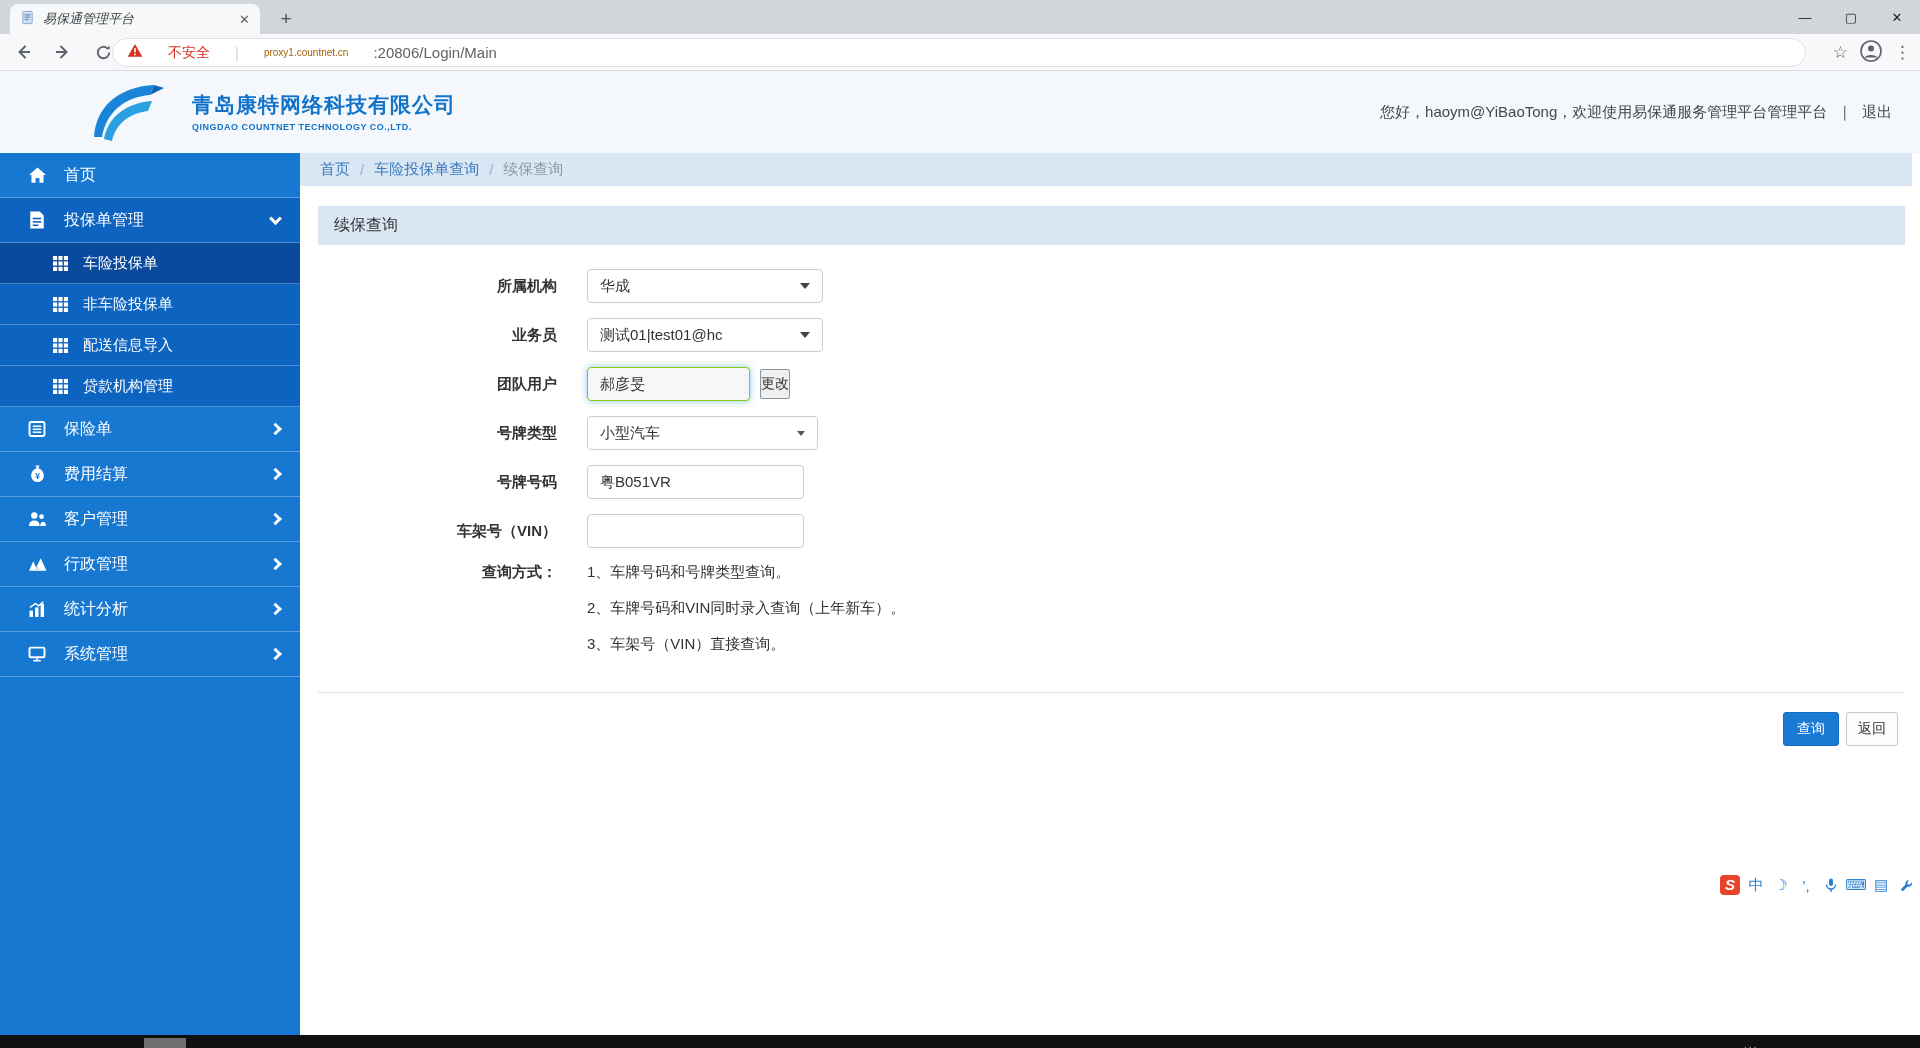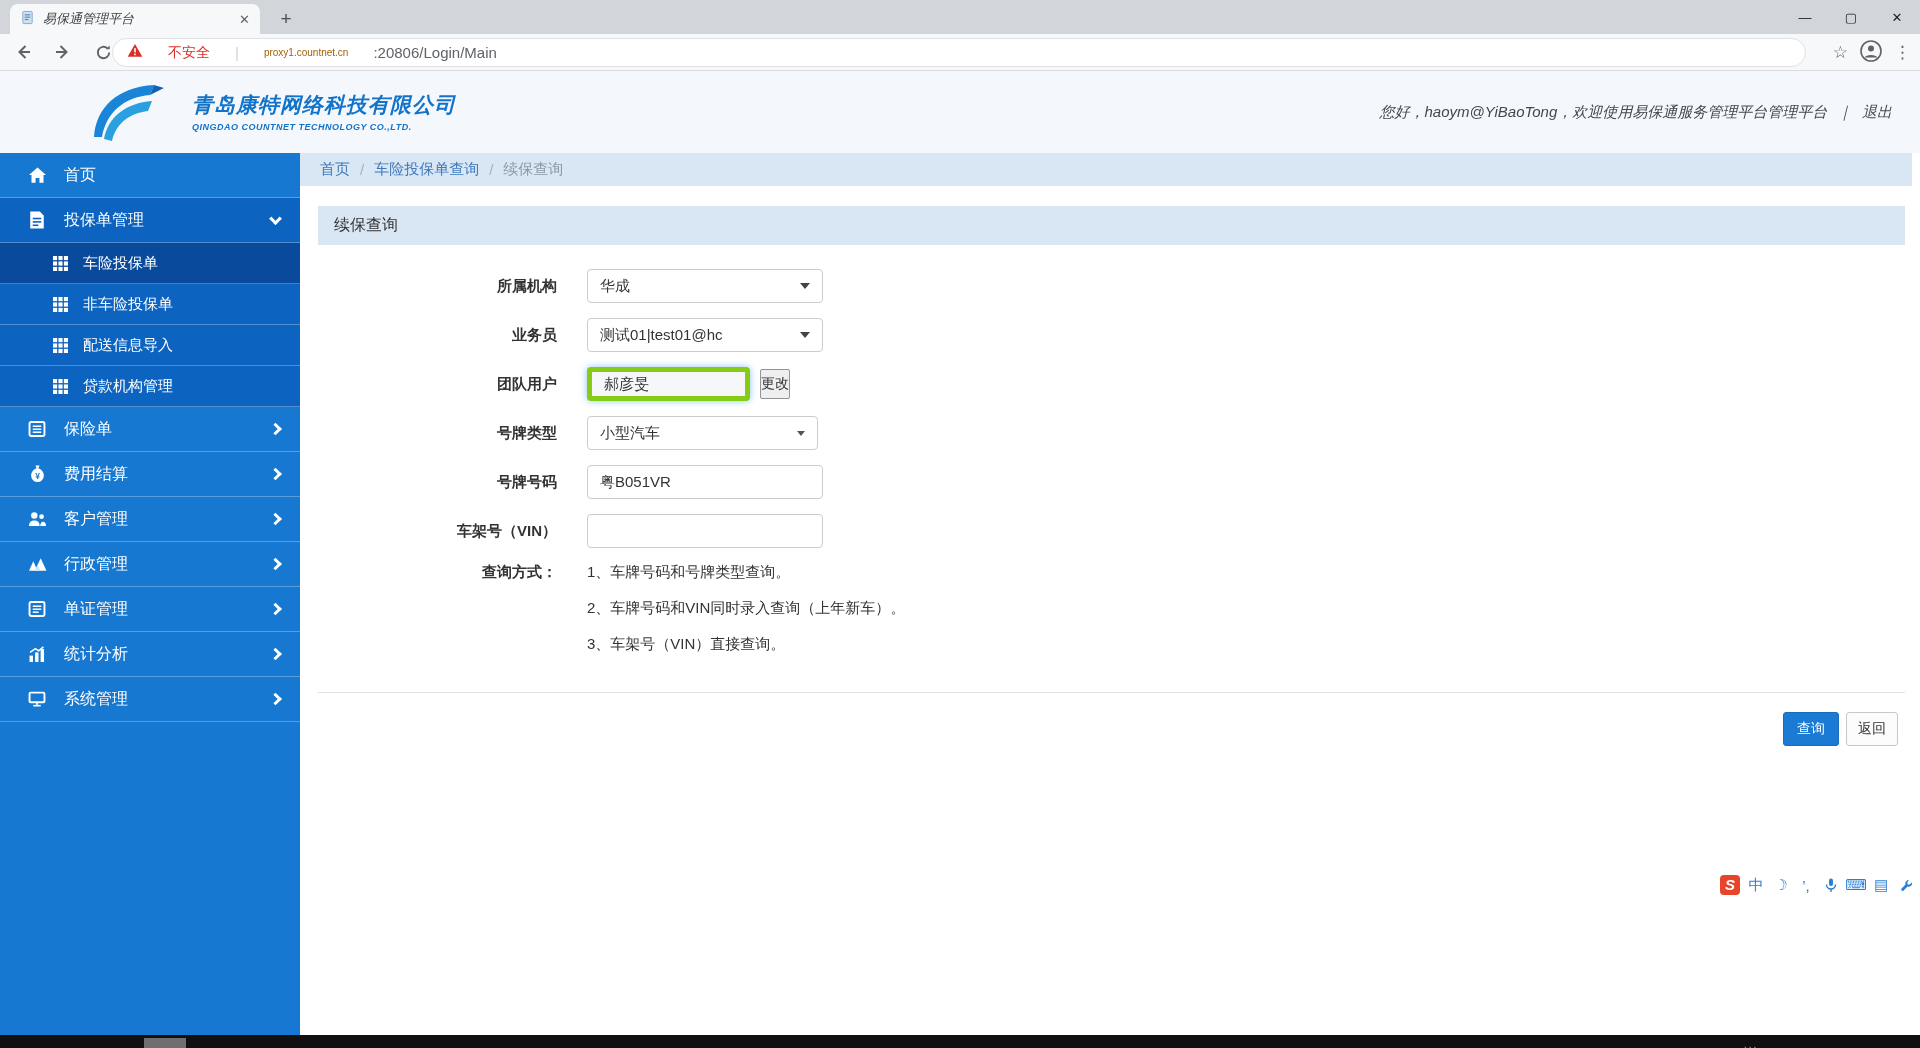--- a/index.html
+++ b/index.html
@@ -34,21 +34,21 @@
   }
   .sec-label { color:#d93025; font-size:14px; }
   .omni-sep { color:#d0d3d7; font-size:15px; }
   .url-host { color:#a16207; font-size:10px; }
   .url-path { color:#5f6368; font-size:15px; }
   .tool-right { position:absolute; right:8px; top:4px; height:29px; display:flex; align-items:center; gap:12px; }
   .star { font-size:17px; color:#5f6368; }
   .menu-dots { font-size:17px; color:#5f6368; letter-spacing:1px; }
 
   
-  .appheader { position:absolute; left:0; top:71px; width:1920px; height:82px; background:#f4f8fd;font-style:italic; }
+  .appheader { position:absolute; left:0; top:71px; width:1920px; height:82px; background:#f4f8fd; }
   .logo-wrap { position:absolute; left:88px; top:8px; display:flex; align-items:center; gap:16px; }
   .company { display:flex; flex-direction:column; }
   .company-cn { font-size:21px; font-weight:bold; color:#1373c9; letter-spacing:1px; }
   .company-en { font-size:9px; font-weight:bold; color:#1373c9; margin-top:3px; letter-spacing:0.5px; }
   .greeting { position:absolute; right:28px; top:32px; font-size:15px; color:#44474d;
     display:flex; align-items:center; gap:10px; white-space:nowrap; }
   .logout-link { color:#44474d; text-decoration:none; }
 
   
   .sidebar { position:absolute; left:0; top:153px; width:300px; height:882px; background:#1778d2;
@@ -79,23 +79,23 @@
   .formarea { position:absolute; left:300px; top:269px; width:1605px; }
   .form-row { display:flex; align-items:center; margin-bottom:15px; }
   .f-label { width:257px; text-align:right; font-size:15px; font-weight:bold; color:#333; padding-right:0; }
   .f-ctrl { margin-left:30px; display:flex; align-items:center; gap:10px; }
   .combo { width:236px; height:34px; border:1px solid #cccccc; border-radius:4px; background:#fff;
     display:flex; align-items:center; padding:12px 12px; font-size:15px; color:#333; position:relative; }
   .combo .val { flex:1; white-space:nowrap; overflow:hidden; }
   .caret { width:0; height:0; border-left:5px solid transparent; border-right:5px solid transparent;
     border-top:6px solid #444; }
   .caret.small { border-left-width:4px; border-right-width:4px; border-top-width:5px; border-top-color:#555; }
-  .tinput { width:236px; height:34px; border:1px solid #cccccc; border-radius:4px; padding:0 12px;
+  .tinput { width:217px; height:34px; border:1px solid #cccccc; border-radius:4px; padding:0 12px;
     font-size:15px; color:#333; font-family:"Liberation Sans", sans-serif; background:#fff; }
-  .tinput.focused { width:163px; background:#f5f7f9; border:5px solid #84cc16;
+  .tinput.focused { width:163px; background:#f5f7f9; border:1px solid #84cc16;
     box-shadow:0 0 7px rgba(82,168,236,0.65); outline:none;font-family:Liberation Serif, serif; }
   .combo.nplate { width:231px; }
   .smallbtn { height:30px; padding:0 0; font-size:14px; color:#333; background:#efefef;
     border:1px solid #8f9499; border-radius:2px; font-family:"Liberation Sans", sans-serif; }
   .qm-row { display:flex; margin-top:12px; }
   .qm-label { width:257px; text-align:right; font-size:15px; font-weight:bold; color:#333; }
   .qm-lines { margin-left:30px; font-size:15px; color:#333; }
   .qm-lines div { margin-bottom:17px; }
 
   .divider { position:absolute; left:318px; top:692px; width:1587px; height:1px; background:#e3e3e3; }
@@ -350,32 +350,20 @@
         <svg width="19" height="15" viewBox="0 0 18 14">
             <path d="M5 4 L9 13 H1 Z" fill="#fff"></path>
             <path d="M12 1 L17.5 13 H6.5 Z" fill="#fff"></path>
             <path d="M9 8 L12 13 H6 Z" fill="#cfe4f7"></path>
           </svg>
       </span>
       <span>行政管理</span>
       <span class="chev right"></span>
     </div>
 
-    <div class="side-item top">
-      <span class="sicon">
-        <svg width="18" height="16" viewBox="0 0 16 15">
-            <rect x="1" y="1" width="14" height="13" rx="1.5" fill="none" stroke="#fff" stroke-width="1.8"></rect>
-            <rect x="4" y="4.2" width="8" height="1.4" fill="#fff"></rect>
-            <rect x="4" y="7" width="8" height="1.4" fill="#fff"></rect>
-            <rect x="4" y="9.8" width="5.5" height="1.4" fill="#fff"></rect>
-          </svg>
-      </span>
-      <span>单证管理</span>
-      <span class="chev right"></span>
-    </div>
 
     <div class="side-item top">
       <span class="sicon">
         <svg width="18" height="16" viewBox="0 0 16 15">
             <rect x="1" y="9" width="3.2" height="6" fill="#fff"></rect>
             <rect x="6.2" y="6" width="3.2" height="9" fill="#fff"></rect>
             <rect x="11.4" y="2.8" width="3.2" height="12.2" fill="#fff"></rect>
             <path d="M1.5 6 L6.5 2.5 L9.5 4.5 L14 0.8" stroke="#fff" stroke-width="1.4" fill="none"></path>
           </svg>
       </span>

